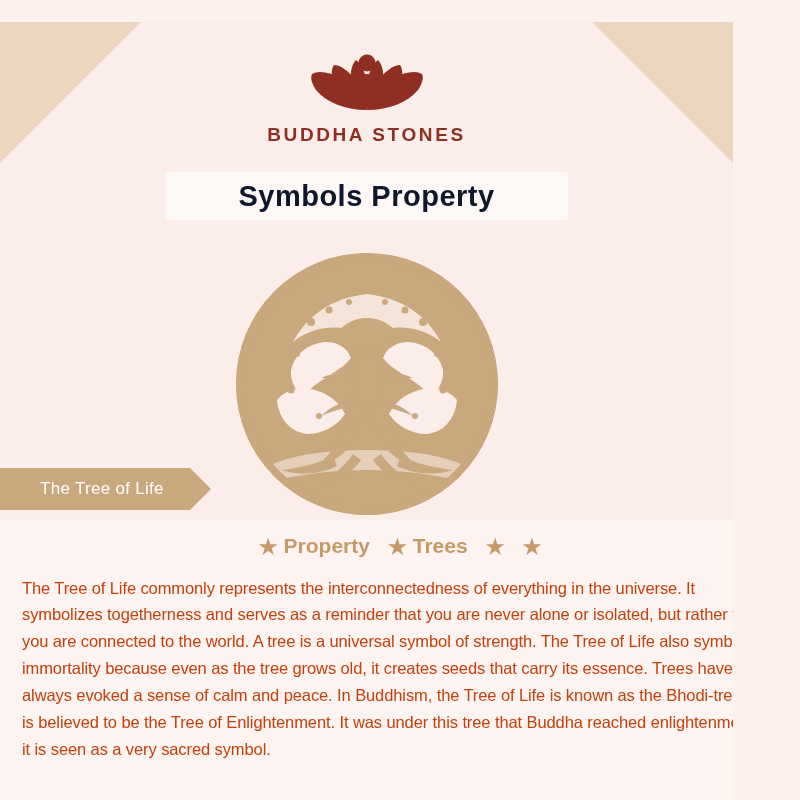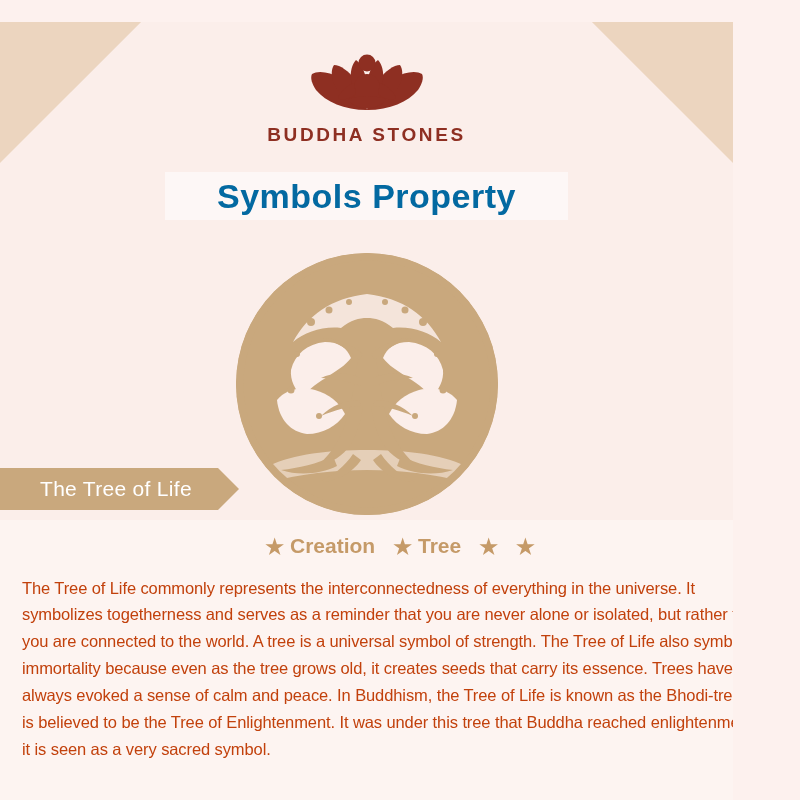--- a/index.html
+++ b/index.html
@@ -93,23 +93,23 @@
   .title-band {
     position: relative;
     margin: 10px 165px 0 165px;
     background: rgba(255,255,255,0.55);
     height: 48px;
     display: flex;
     align-items: center;
     justify-content: center;
   }
   .title-band .title-text {
-    font-size: 34px;
+    font-size: 29px;
     font-weight: bold;
-    color: #0369a1;
+    color: #0f172a;
     letter-spacing: 0.5px;
   }
 
   
   .illustration {
     position: relative;
     height: 300px;
     margin-top: 14px;
     display: flex;
     align-items: center;
@@ -129,21 +129,21 @@
     width: 100%;
     height: 42px;
   }
   .ribbon {
     position: absolute;
     left: 0;
     top: 0;
     height: 42px;
     background: #c9a87d;
     color: #ffffff;
-    font-size: 21px;
+    font-size: 17px;
     display: flex;
     align-items: center;
     padding: 0 26px 0 40px;
     box-sizing: border-box;
     letter-spacing: 0.3px;
   }
   .ribbon:after {
     content: "";
     position: absolute;
     right: -21px;
@@ -299,25 +299,25 @@
   <div class="ribbon-wrap">
     <div class="ribbon">
       <span>The Tree of Life</span>
     </div>
   </div>
 
   <div class="body-panel">
     <div class="keywords">
       <div class="kw">
         <span class="star">★</span>
-        <span>Creation</span>
+        <span>Property</span>
       </div>
       <div class="kw">
         <span class="star">★</span>
-        <span>Tree</span>
+        <span>Trees</span>
       </div>
       <div class="kw">
         <span class="star">★</span>
       </div>
       <div class="kw">
         <span class="star">★</span>
       </div>
     </div>
     <p class="paragraph">The Tree of Life commonly represents the interconnectedness of everything in the universe. It symbolizes togetherness and serves as a reminder that you are never alone or isolated, but rather that you are connected to the world. A tree is a universal symbol of strength. The Tree of Life also symbolizes immortality because even as the tree grows old, it creates seeds that carry its essence. Trees have always evoked a sense of calm and peace. In Buddhism, the Tree of Life is known as the Bhodi-tree and is believed to be the Tree of Enlightenment. It was under this tree that Buddha reached enlightenment so it is seen as a very sacred symbol.</p>
   </div>

